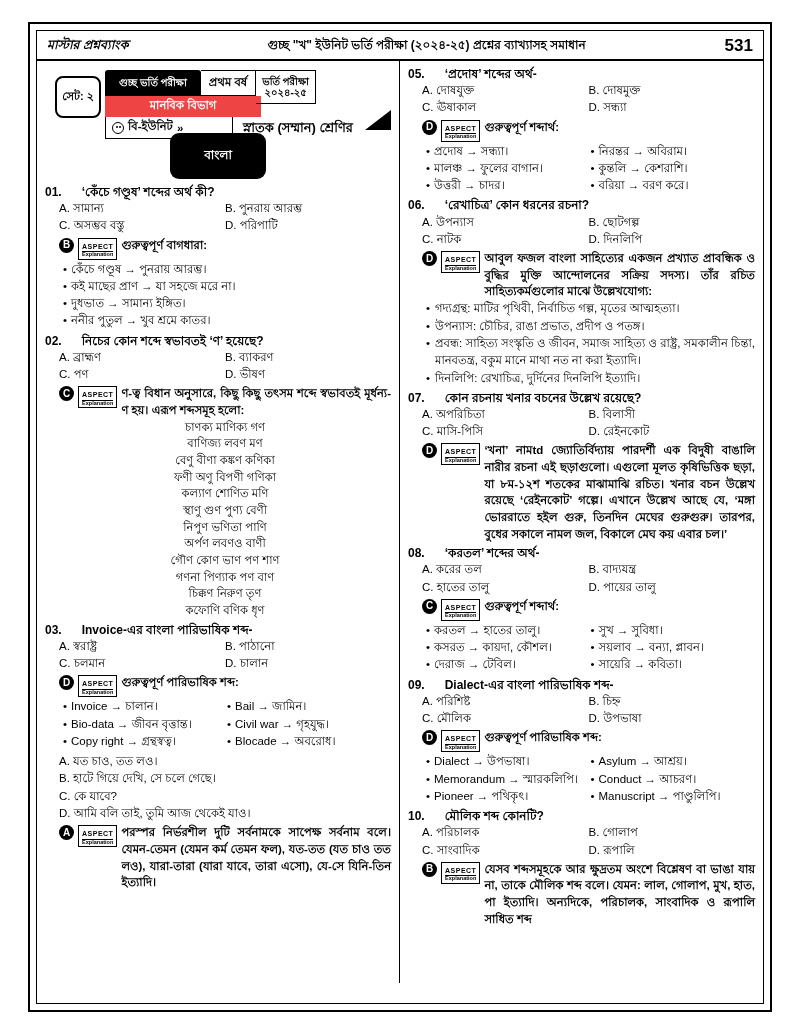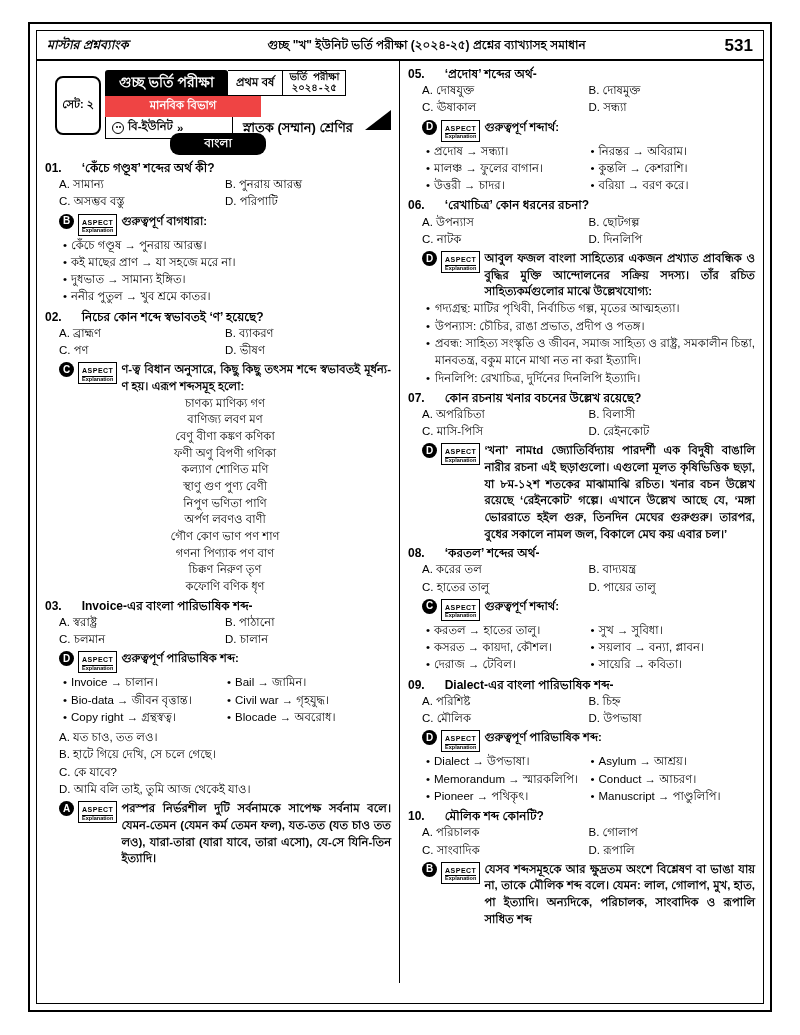--- a/index.html
+++ b/index.html
@@ -50,52 +50,52 @@
   }
   .col-left { border-right: 1px solid #000; }
   
   .banner {
     position: relative;
     height: 62px;
     margin: 2px 0 2px 0;
   }
   .set-box {
     position: absolute; left: 10px; top: 8px;
-    width: 46px; height: 59px;
+    width: 46px; height: 42px;
     border: 2px solid #000; border-radius: 8px;
     display: flex; align-items: center; justify-content: center;
     font-family: "Liberation Sans", sans-serif;
     font-size: 11px; font-weight: bold;
   }
   .banner-main {
     position: absolute; left: 60px; top: 2px; right: 0; height: 58px;
   }
   .bm-top {
     display: flex; align-items: stretch; height: 26px;
   }
   .bm-title {
     background: #000; color: #fff;
     font-family: "Liberation Sans", sans-serif;
-    font-size: 14px; font-weight: bold;
+    font-size: 10px; font-weight: bold;
     padding: 2px 14px 2px 14px;
     display: flex; align-items: center;
     border-radius: 3px 3px 0 0;
   }
   .bm-year-a {
     border: 1.5px solid #000; border-left: none;
     font-family: "Liberation Sans", sans-serif;
     font-size: 11.5px; font-weight: bold;
     padding: 0 8px; display: flex; align-items: center;
   }
   .bm-year-b {
     border: 1.5px solid #000; border-left: none;
-    font-family: Liberation Mono, monospace;
+    font-family: Liberation Sans, sans-serif;
     font-size: 10px; font-weight: bold;
     display: flex; flex-direction: column; align-items: center; justify-content: center;
-    padding: 8px 6px; line-height: 1.15;
+    padding: 16px 6px; line-height: 1.15;
   }
   .bm-mid {
     background: #ef4444; color: #fff;
     font-family: "Liberation Sans", sans-serif;
     font-size: 11.5px; font-weight: bold;
     text-align: center; padding: 1px 0; width: 156px;
   }
   .bm-bottom { display: flex; align-items: stretch; height: 22px; }
   .bm-sub {
     border: 1.5px solid #000; border-top: none;
@@ -126,21 +126,21 @@
     width: 0; height: 0;
     border-left: 26px solid transparent;
     border-bottom: 20px solid #000;
   }
   .subject-pill {
     margin: 3px auto 5px auto;
     width: 96px; text-align: center;
     background: #000; color: #fff;
     font-family: "Liberation Sans", sans-serif;
     font-size: 12px; font-weight: bold;
-    border-radius: 9px; padding: 1px 0;
+    border-radius: 9px; padding: 13px 0;
   }
   
   .q { margin-bottom: 3px; }
   .q-head {
     font-family: "Liberation Sans", sans-serif;
     font-size: 12px; font-weight: bold;
     line-height: 1.35;
     display: flex; gap: 20px;
   }
   .q-num { flex: none; }

